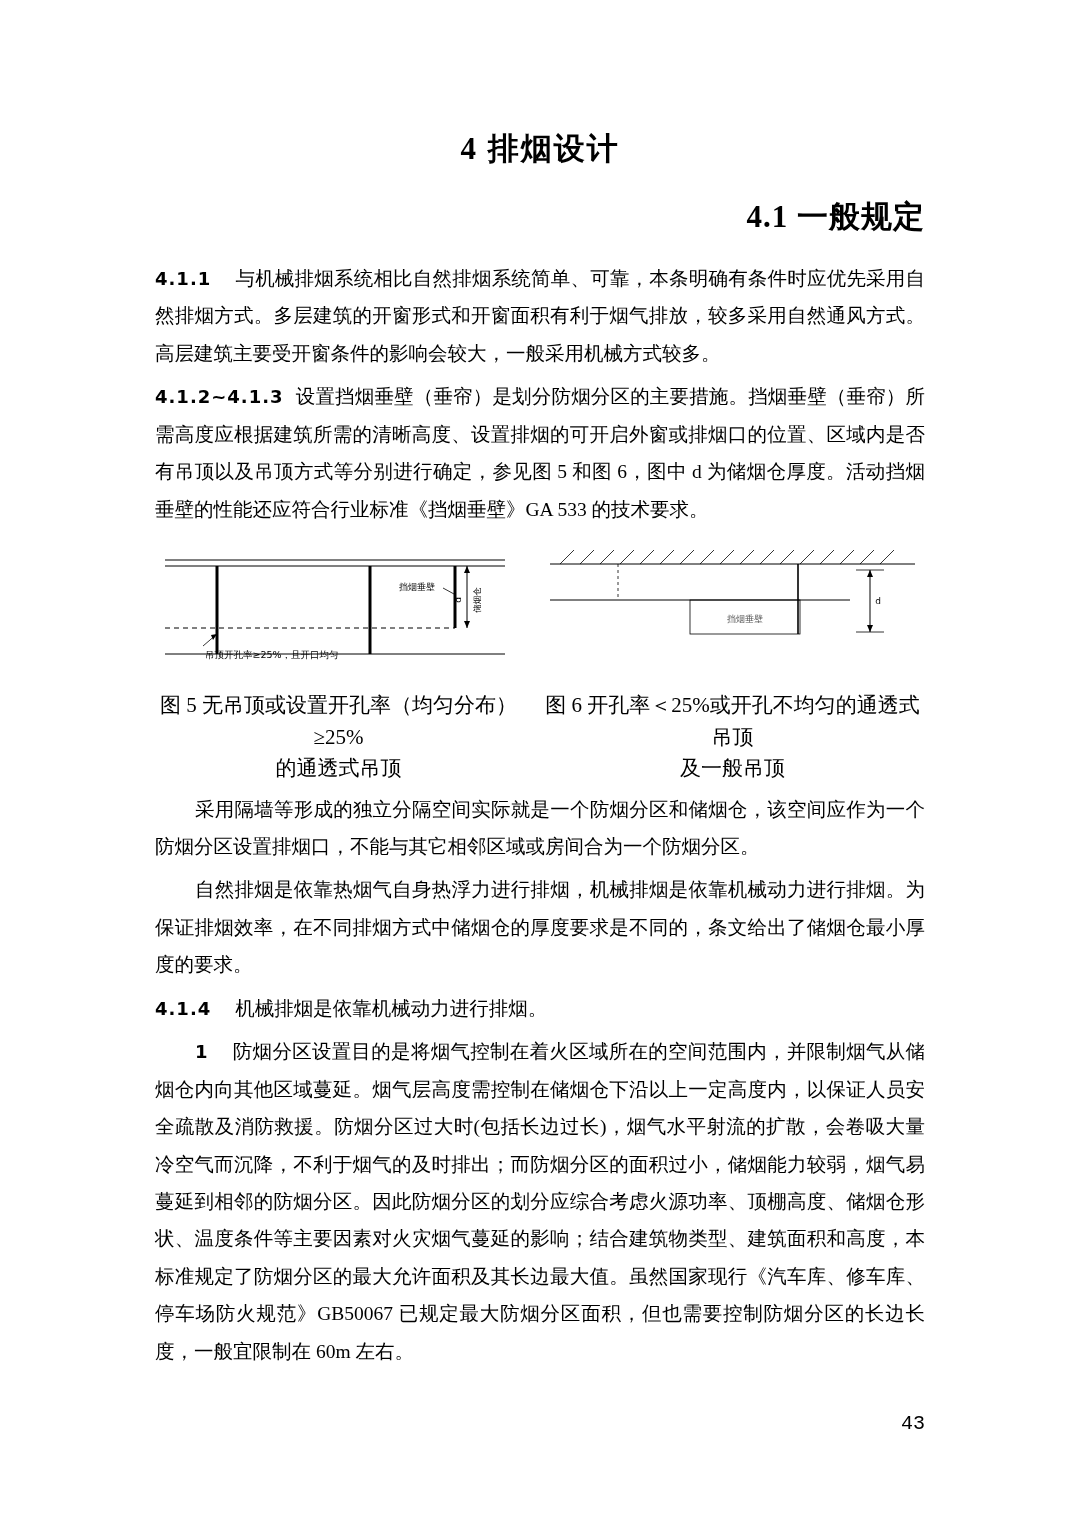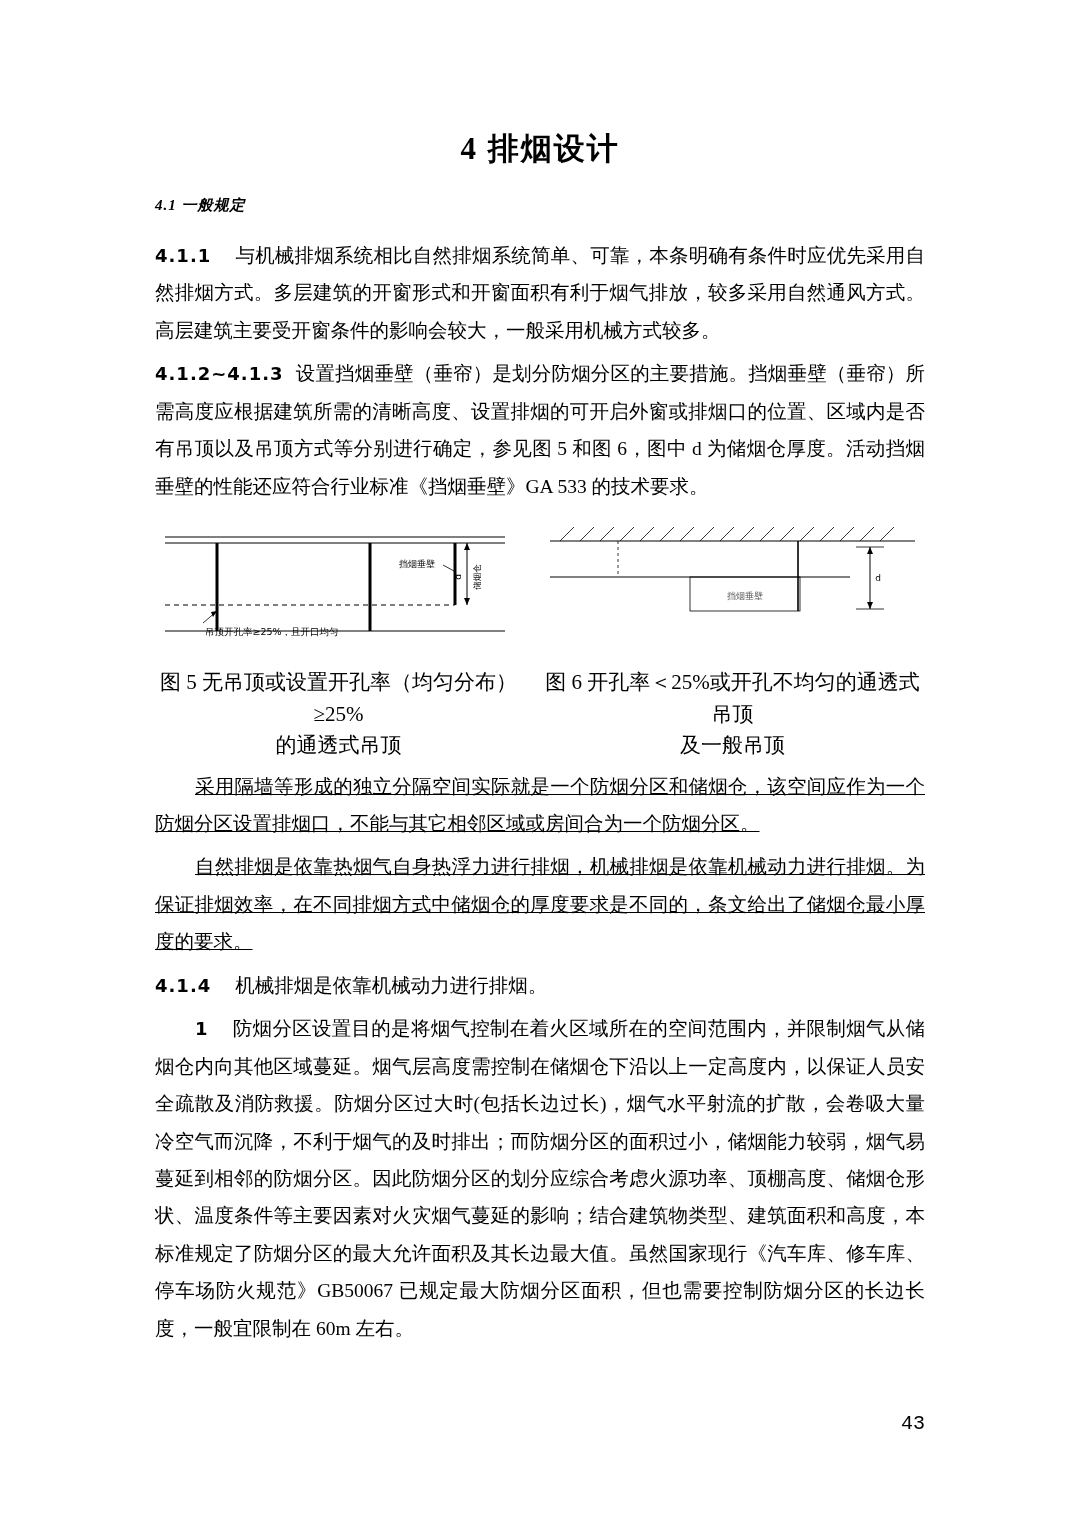--- a/index.html
+++ b/index.html
@@ -24,37 +24,35 @@
     border-radius: 17px;
   }
   .doc-title {
     text-align: center;
     font-size: 31px;
     font-weight: bold;
     letter-spacing: 2px;
     margin: 18px 0 26px 0;
   }
   .section-title {
-    text-align: left;
-    font-size: 15px;
+    text-align: right;
+    font-size: 31px;
     font-weight: bold;
     letter-spacing: 1px;
     margin: 0 0 22px 0;
-    font-style: italic;
   }
   p.body-text {
     font-size: 19.5px;
     line-height: 1.92;
     margin: 0 0 6px 0;
     text-align: justify;
     text-justify: inter-ideograph;
   }
   p.indent {
     text-indent: 40px;
-    text-decoration: underline;
   }
   .clause-no {
     font-family: "DejaVu Sans", "Liberation Sans", sans-serif;
     font-weight: bold;
     font-size: 18px;
     letter-spacing: 1px;
     margin-right: 24px;
   }
   .clause-no.small-gap { margin-right: 12px; }
   .figure-block {

